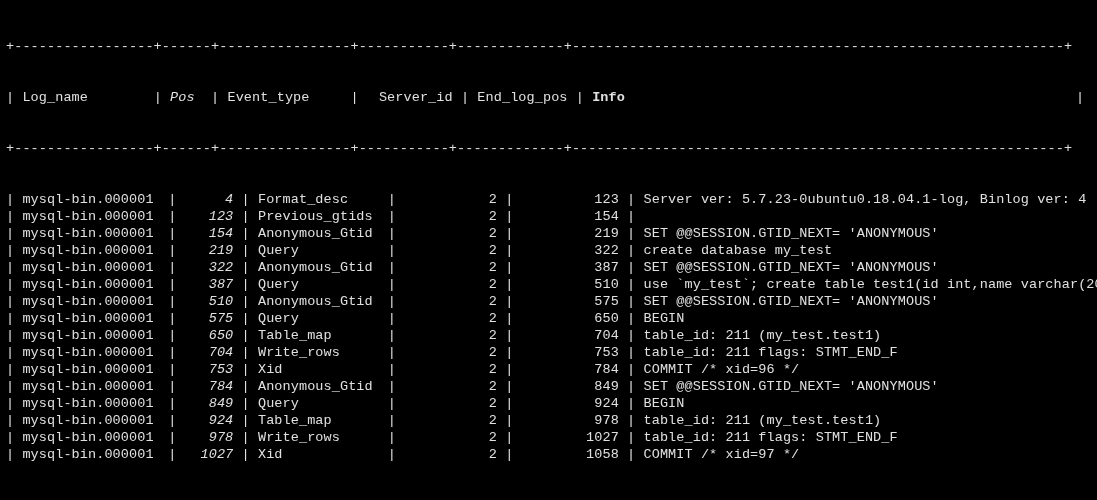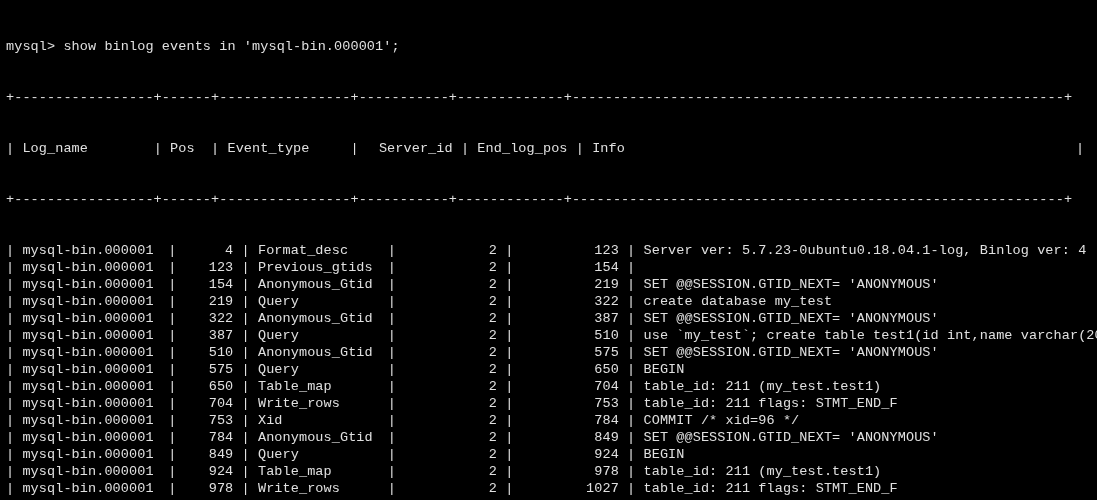--- a/index.html
+++ b/index.html
@@ -14,32 +14,31 @@
     width: 1097px;
   }
   .terminal {
     padding: 4px 6px;
     white-space: pre;
     letter-spacing: 0.1px;
   }
   .row span { display: inline-block; }
   .sep { color: #e0e0e0; }
   .c-log   { width:  17ch; }
-  .c-pos   { width:   6ch; text-align: right; }
+  .c-pos   { width:   6ch; text-align: right; font-style: italic; }
   .c-evt   { width:  15ch; font-family: Liberation Mono, monospace; }
   .c-srv   { width:  10ch; text-align: right; margin-left: 12px; }
   .c-end   { width:  12ch; text-align: right; }
   .c-info  { width:  59ch; }
-  .c-info-h{ width:  59ch; }
+  .c-info-h{ width:  59ch; font-weight: bold; }
   
   .hl { text-align: right; }
 </style>
 </head>
 <body>
 
 <div class="terminal">
-  <div>mysql&gt; show binlog events in 'mysql-bin.000001';</div>
   <div id="border1">+-----------------+------+----------------+-----------+-------------+------------------------------------------------------------+</div>
   <div id="header"><span class="sep">| </span><span class="c-log hl">Log_name       </span><span class="sep"> | </span><span class="c-pos hl" style="text-align:left">Pos </span><span class="sep"> | </span><span class="c-evt hl">Event_type    </span><span class="sep"> | </span><span class="c-srv hl" style="text-align:left">Server_id</span><span class="sep"> | </span><span class="c-end hl" style="text-align:left">End_log_pos</span><span class="sep"> | </span><span class="c-info-h hl">Info                                                      </span><span class="sep"> |</span></div>
   <div id="border2">+-----------------+------+----------------+-----------+-------------+------------------------------------------------------------+</div>
   <div id="tbody"><div class="row"><span class="sep">| </span><span class="c-log">mysql-bin.000001</span><span class="sep"> | </span><span class="c-pos">   4</span><span class="sep"> | </span><span class="c-evt">Format_desc   </span><span class="sep"> | </span><span class="c-srv">        2</span><span class="sep"> | </span><span class="c-end">        123</span><span class="sep"> | </span><span class="c-info">Server ver: 5.7.23-0ubuntu0.18.04.1-log, Binlog ver: 4    </span></div><div class="row"><span class="sep">| </span><span class="c-log">mysql-bin.000001</span><span class="sep"> | </span><span class="c-pos"> 123</span><span class="sep"> | </span><span class="c-evt">Previous_gtids</span><span class="sep"> | </span><span class="c-srv">        2</span><span class="sep"> | </span><span class="c-end">        154</span><span class="sep"> | </span><span class="c-info">                                                          </span></div><div class="row"><span class="sep">| </span><span class="c-log">mysql-bin.000001</span><span class="sep"> | </span><span class="c-pos"> 154</span><span class="sep"> | </span><span class="c-evt">Anonymous_Gtid</span><span class="sep"> | </span><span class="c-srv">        2</span><span class="sep"> | </span><span class="c-end">        219</span><span class="sep"> | </span><span class="c-info">SET @@SESSION.GTID_NEXT= 'ANONYMOUS'                      </span></div><div class="row"><span class="sep">| </span><span class="c-log">mysql-bin.000001</span><span class="sep"> | </span><span class="c-pos"> 219</span><span class="sep"> | </span><span class="c-evt">Query         </span><span class="sep"> | </span><span class="c-srv">        2</span><span class="sep"> | </span><span class="c-end">        322</span><span class="sep"> | </span><span class="c-info">create database my_test                                   </span></div><div class="row"><span class="sep">| </span><span class="c-log">mysql-bin.000001</span><span class="sep"> | </span><span class="c-pos"> 322</span><span class="sep"> | </span><span class="c-evt">Anonymous_Gtid</span><span class="sep"> | </span><span class="c-srv">        2</span><span class="sep"> | </span><span class="c-end">        387</span><span class="sep"> | </span><span class="c-info">SET @@SESSION.GTID_NEXT= 'ANONYMOUS'                      </span></div><div class="row"><span class="sep">| </span><span class="c-log">mysql-bin.000001</span><span class="sep"> | </span><span class="c-pos"> 387</span><span class="sep"> | </span><span class="c-evt">Query         </span><span class="sep"> | </span><span class="c-srv">        2</span><span class="sep"> | </span><span class="c-end">        510</span><span class="sep"> | </span><span class="c-info">use `my_test`; create table test1(id int,name varchar(20))</span></div><div class="row"><span class="sep">| </span><span class="c-log">mysql-bin.000001</span><span class="sep"> | </span><span class="c-pos"> 510</span><span class="sep"> | </span><span class="c-evt">Anonymous_Gtid</span><span class="sep"> | </span><span class="c-srv">        2</span><span class="sep"> | </span><span class="c-end">        575</span><span class="sep"> | </span><span class="c-info">SET @@SESSION.GTID_NEXT= 'ANONYMOUS'                      </span></div><div class="row"><span class="sep">| </span><span class="c-log">mysql-bin.000001</span><span class="sep"> | </span><span class="c-pos"> 575</span><span class="sep"> | </span><span class="c-evt">Query         </span><span class="sep"> | </span><span class="c-srv">        2</span><span class="sep"> | </span><span class="c-end">        650</span><span class="sep"> | </span><span class="c-info">BEGIN                                                     </span></div><div class="row"><span class="sep">| </span><span class="c-log">mysql-bin.000001</span><span class="sep"> | </span><span class="c-pos"> 650</span><span class="sep"> | </span><span class="c-evt">Table_map     </span><span class="sep"> | </span><span class="c-srv">        2</span><span class="sep"> | </span><span class="c-end">        704</span><span class="sep"> | </span><span class="c-info">table_id: 211 (my_test.test1)                             </span></div><div class="row"><span class="sep">| </span><span class="c-log">mysql-bin.000001</span><span class="sep"> | </span><span class="c-pos"> 704</span><span class="sep"> | </span><span class="c-evt">Write_rows    </span><span class="sep"> | </span><span class="c-srv">        2</span><span class="sep"> | </span><span class="c-end">        753</span><span class="sep"> | </span><span class="c-info">table_id: 211 flags: STMT_END_F                           </span></div><div class="row"><span class="sep">| </span><span class="c-log">mysql-bin.000001</span><span class="sep"> | </span><span class="c-pos"> 753</span><span class="sep"> | </span><span class="c-evt">Xid           </span><span class="sep"> | </span><span class="c-srv">        2</span><span class="sep"> | </span><span class="c-end">        784</span><span class="sep"> | </span><span class="c-info">COMMIT /* xid=96 */                                       </span></div><div class="row"><span class="sep">| </span><span class="c-log">mysql-bin.000001</span><span class="sep"> | </span><span class="c-pos"> 784</span><span class="sep"> | </span><span class="c-evt">Anonymous_Gtid</span><span class="sep"> | </span><span class="c-srv">        2</span><span class="sep"> | </span><span class="c-end">        849</span><span class="sep"> | </span><span class="c-info">SET @@SESSION.GTID_NEXT= 'ANONYMOUS'                      </span></div><div class="row"><span class="sep">| </span><span class="c-log">mysql-bin.000001</span><span class="sep"> | </span><span class="c-pos"> 849</span><span class="sep"> | </span><span class="c-evt">Query         </span><span class="sep"> | </span><span class="c-srv">        2</span><span class="sep"> | </span><span class="c-end">        924</span><span class="sep"> | </span><span class="c-info">BEGIN                                                     </span></div><div class="row"><span class="sep">| </span><span class="c-log">mysql-bin.000001</span><span class="sep"> | </span><span class="c-pos"> 924</span><span class="sep"> | </span><span class="c-evt">Table_map     </span><span class="sep"> | </span><span class="c-srv">        2</span><span class="sep"> | </span><span class="c-end">        978</span><span class="sep"> | </span><span class="c-info">table_id: 211 (my_test.test1)                             </span></div><div class="row"><span class="sep">| </span><span class="c-log">mysql-bin.000001</span><span class="sep"> | </span><span class="c-pos"> 978</span><span class="sep"> | </span><span class="c-evt">Write_rows    </span><span class="sep"> | </span><span class="c-srv">        2</span><span class="sep"> | </span><span class="c-end">       1027</span><span class="sep"> | </span><span class="c-info">table_id: 211 flags: STMT_END_F                           </span></div><div class="row"><span class="sep">| </span><span class="c-log">mysql-bin.000001</span><span class="sep"> | </span><span class="c-pos">1027</span><span class="sep"> | </span><span class="c-evt">Xid           </span><span class="sep"> | </span><span class="c-srv">        2</span><span class="sep"> | </span><span class="c-end">       1058</span><span class="sep"> | </span><span class="c-info">COMMIT /* xid=97 */                                       </span></div></div>
   
 </div>
 
 </body></html>

